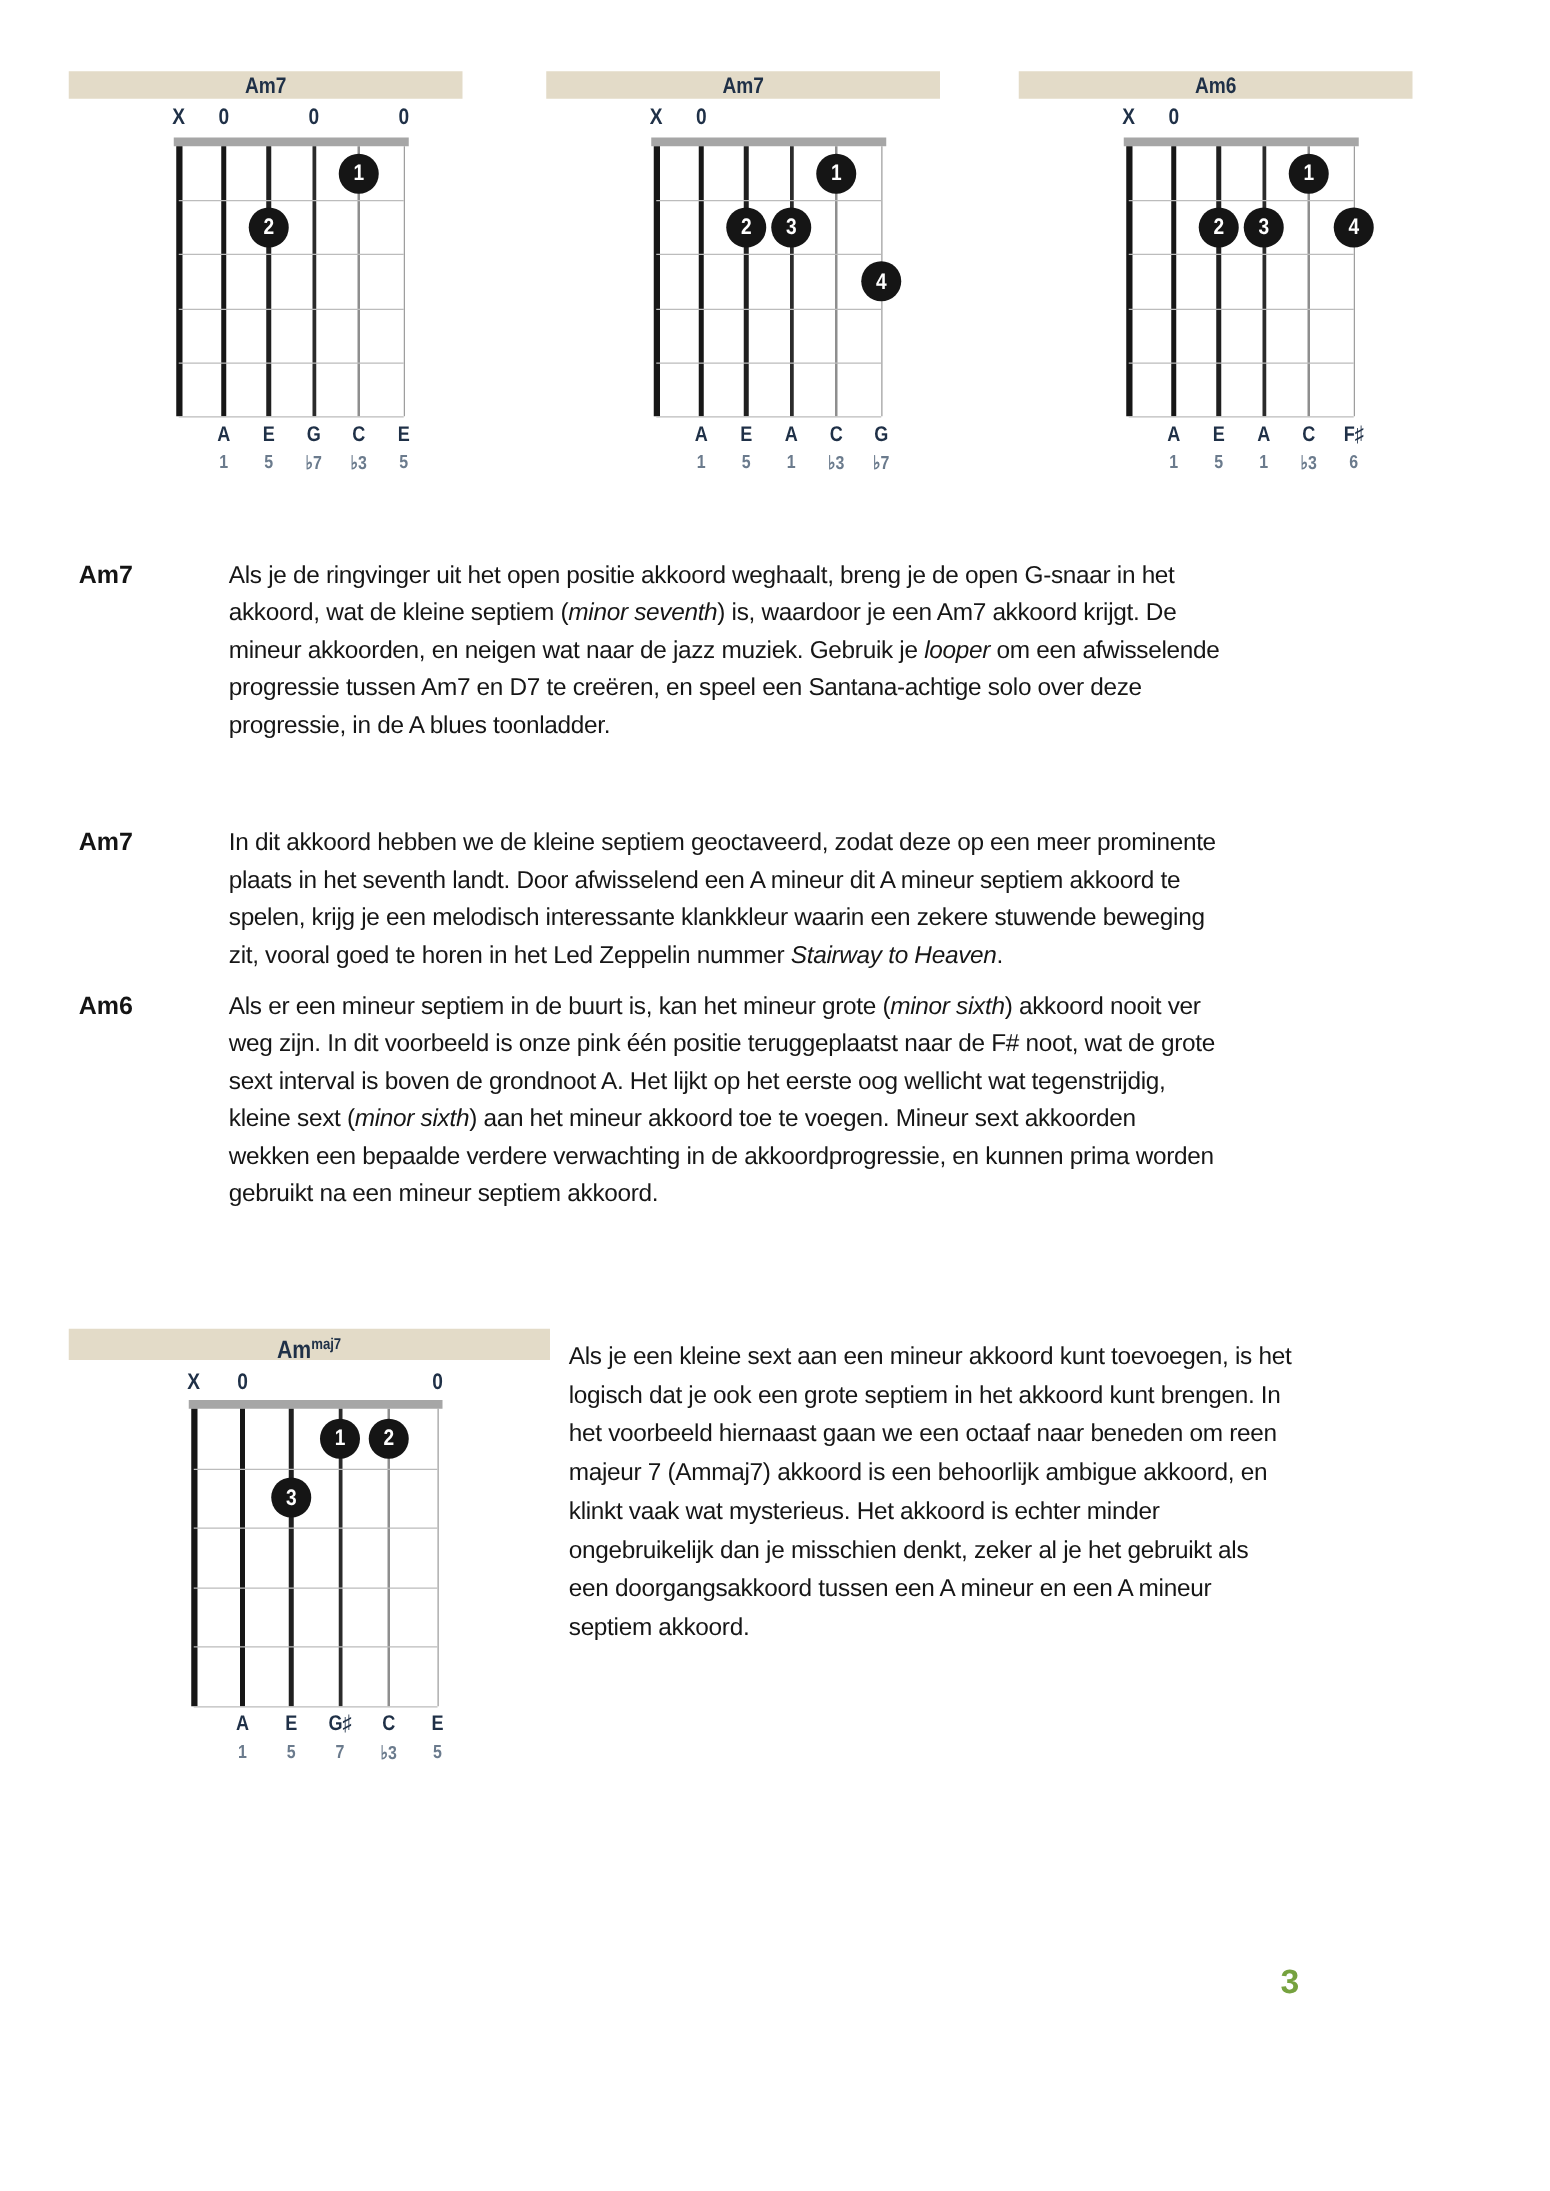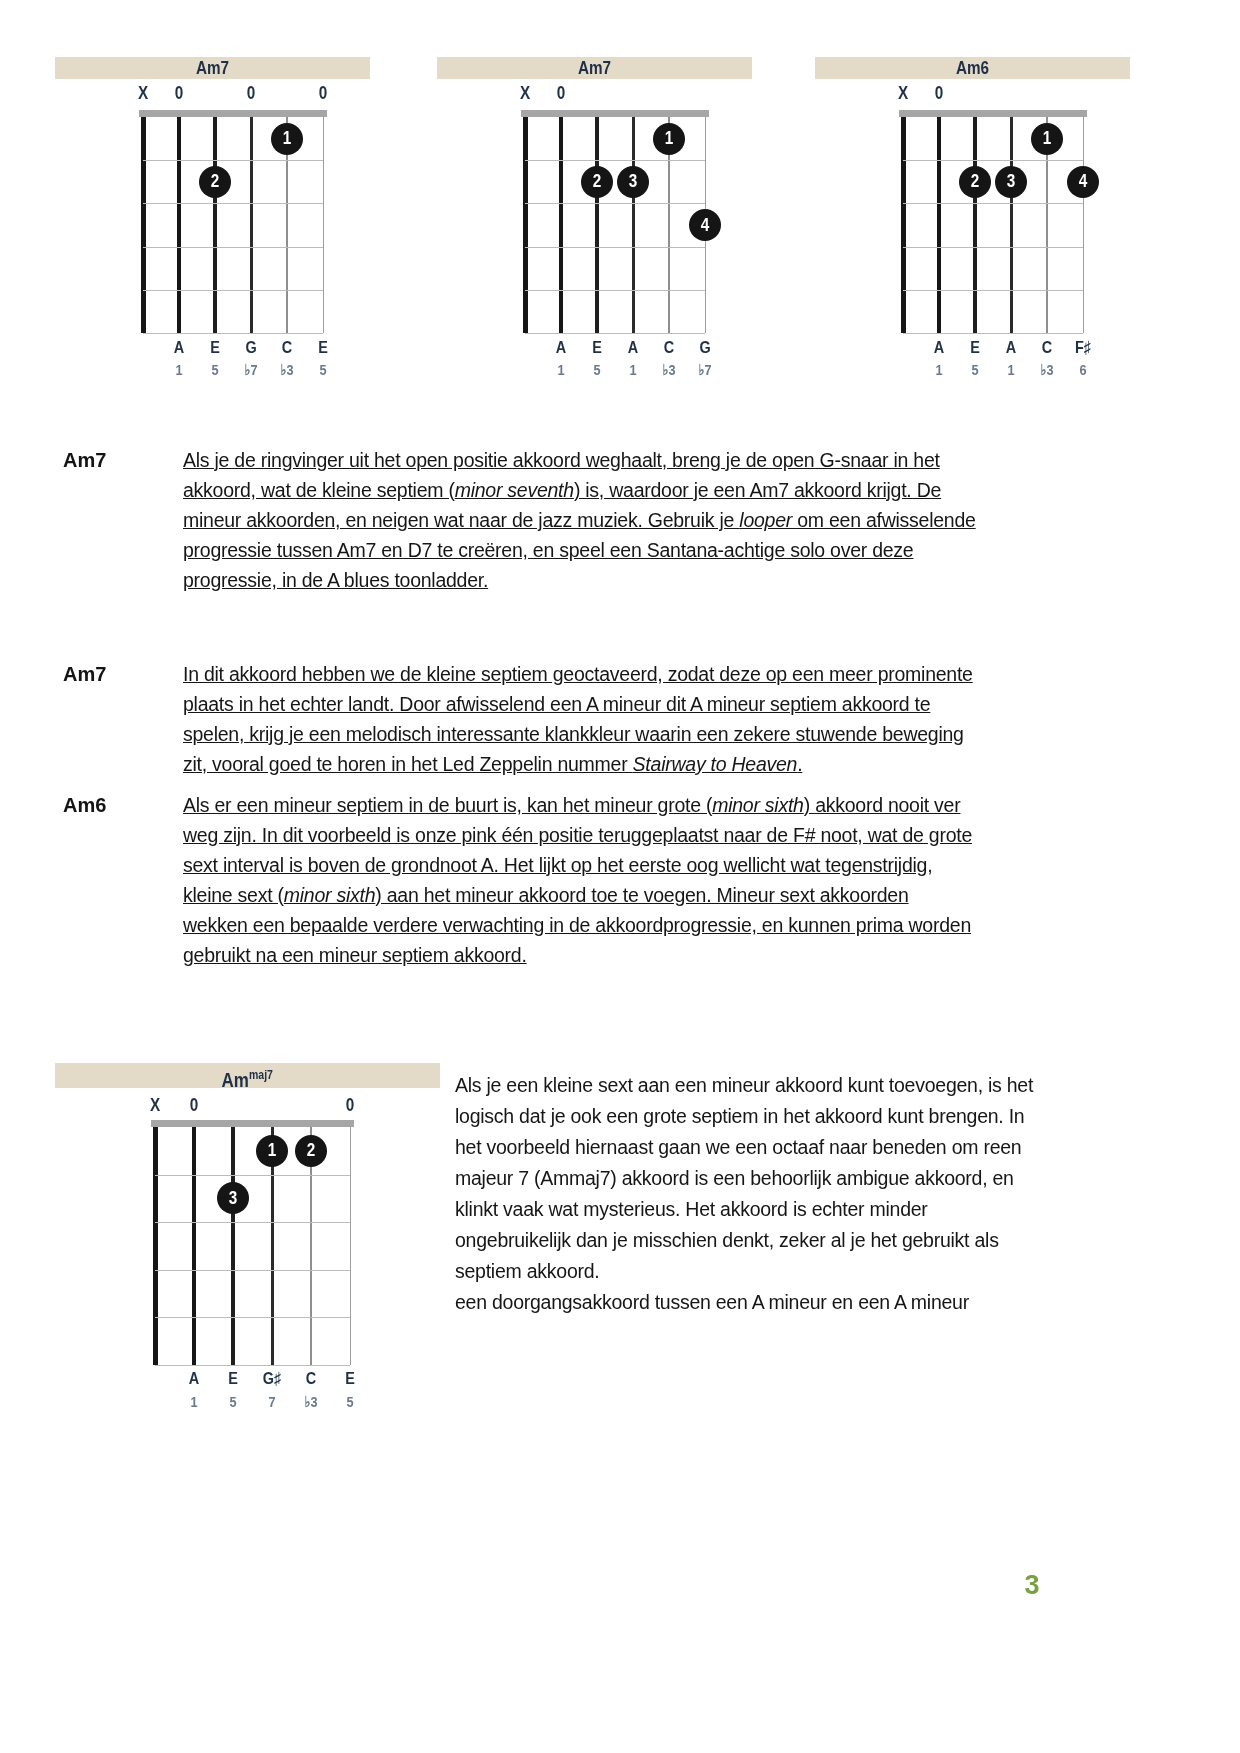--- a/index.html
+++ b/index.html
@@ -24,21 +24,21 @@
         font-size:17px;color:#1f3047;}
   .iv{position:absolute;transform:translateX(-50%) scaleX(.85);font-weight:bold;
       font-size:15px;color:#6b7b8d;}
 
   
   .sec{position:absolute;left:63px;}
   .sec-label{position:absolute;left:0;top:0;font-weight:bold;font-size:20px;color:#141414;
              line-height:30px;}
   .sec-text{margin-left:120px;}
   .tline{height:30px;line-height:30px;white-space:nowrap;font-size:19.5px;
-         letter-spacing:-0.25px;color:#161616;text-decoration:underline;}
+         letter-spacing:-0.25px;color:#161616;}
   .bline{height:31px;line-height:31px;white-space:nowrap;font-size:19.5px;
          letter-spacing:-0.25px;color:#161616;}
   .tline em,.bline em{font-style:italic;}
   .bottom-text{position:absolute;left:455px;top:1070px;}
 
   .pagenum{position:absolute;left:1008px;top:1570px;width:48px;text-align:center;
            font-size:27px;font-weight:bold;color:#76a23f;}
 </style>
 </head>
 <body>
@@ -167,21 +167,21 @@
         <div class="tline"><span>mineur akkoorden, en neigen wat naar de jazz muziek. Gebruik je </span><em>looper</em><span> om een afwisselende</span></div>
         <div class="tline"><span>progressie tussen Am7 en D7 te creëren, en speel een Santana-achtige solo over deze</span></div>
         <div class="tline"><span>progressie, in de A blues toonladder.</span></div>
       </div>
   </div>
 
   <div class="sec" style="top:659px;">
     <div class="sec-label">Am7</div>
     <div class="sec-text">
         <div class="tline"><span>In dit akkoord hebben we de kleine septiem geoctaveerd, zodat deze op een meer prominente</span></div>
-        <div class="tline"><span>plaats in het echter landt. Door afwisselend een A mineur dit A mineur septiem akkoord te</span></div>
+        <div class="tline"><span>plaats in het seventh landt. Door afwisselend een A mineur dit A mineur septiem akkoord te</span></div>
         <div class="tline"><span>spelen, krijg je een melodisch interessante klankkleur waarin een zekere stuwende beweging</span></div>
         <div class="tline"><span>zit, vooral goed te horen in het Led Zeppelin nummer </span><em>Stairway to Heaven</em><span>.</span></div>
       </div>
   </div>
 
   <div class="sec" style="top:790px;">
     <div class="sec-label">Am6</div>
     <div class="sec-text">
         <div class="tline"><span>Als er een mineur septiem in de buurt is, kan het mineur grote (</span><em>minor sixth</em><span>) akkoord nooit ver</span></div>
         <div class="tline"><span>weg zijn. In dit voorbeeld is onze pink één positie teruggeplaatst naar de F# noot, wat de grote</span></div>
@@ -230,18 +230,18 @@
       <div class="iv" style="left: 295px; top: 330px;">5</div>
     </div>
 
   <div class="bottom-text">
       <div class="bline"><span>Als je een kleine sext aan een mineur akkoord kunt toevoegen, is het</span></div>
       <div class="bline"><span>logisch dat je ook een grote septiem in het akkoord kunt brengen. In</span></div>
       <div class="bline"><span>het voorbeeld hiernaast gaan we een octaaf naar beneden om reen</span></div>
       <div class="bline"><span>majeur 7 (Ammaj7) akkoord is een behoorlijk ambigue akkoord, en</span></div>
       <div class="bline"><span>klinkt vaak wat mysterieus. Het akkoord is echter minder</span></div>
       <div class="bline"><span>ongebruikelijk dan je misschien denkt, zeker al je het gebruikt als</span></div>
+      <div class="bline"><span>een doorgangsakkoord tussen een A mineur en een A mineur</span></div>
       <div class="bline"><span>septiem akkoord.</span></div>
-      <div class="bline"><span>een doorgangsakkoord tussen een A mineur en een A mineur</span></div>
     </div>
 
   <div class="pagenum">3</div>
 </div>
 
 </body></html>

